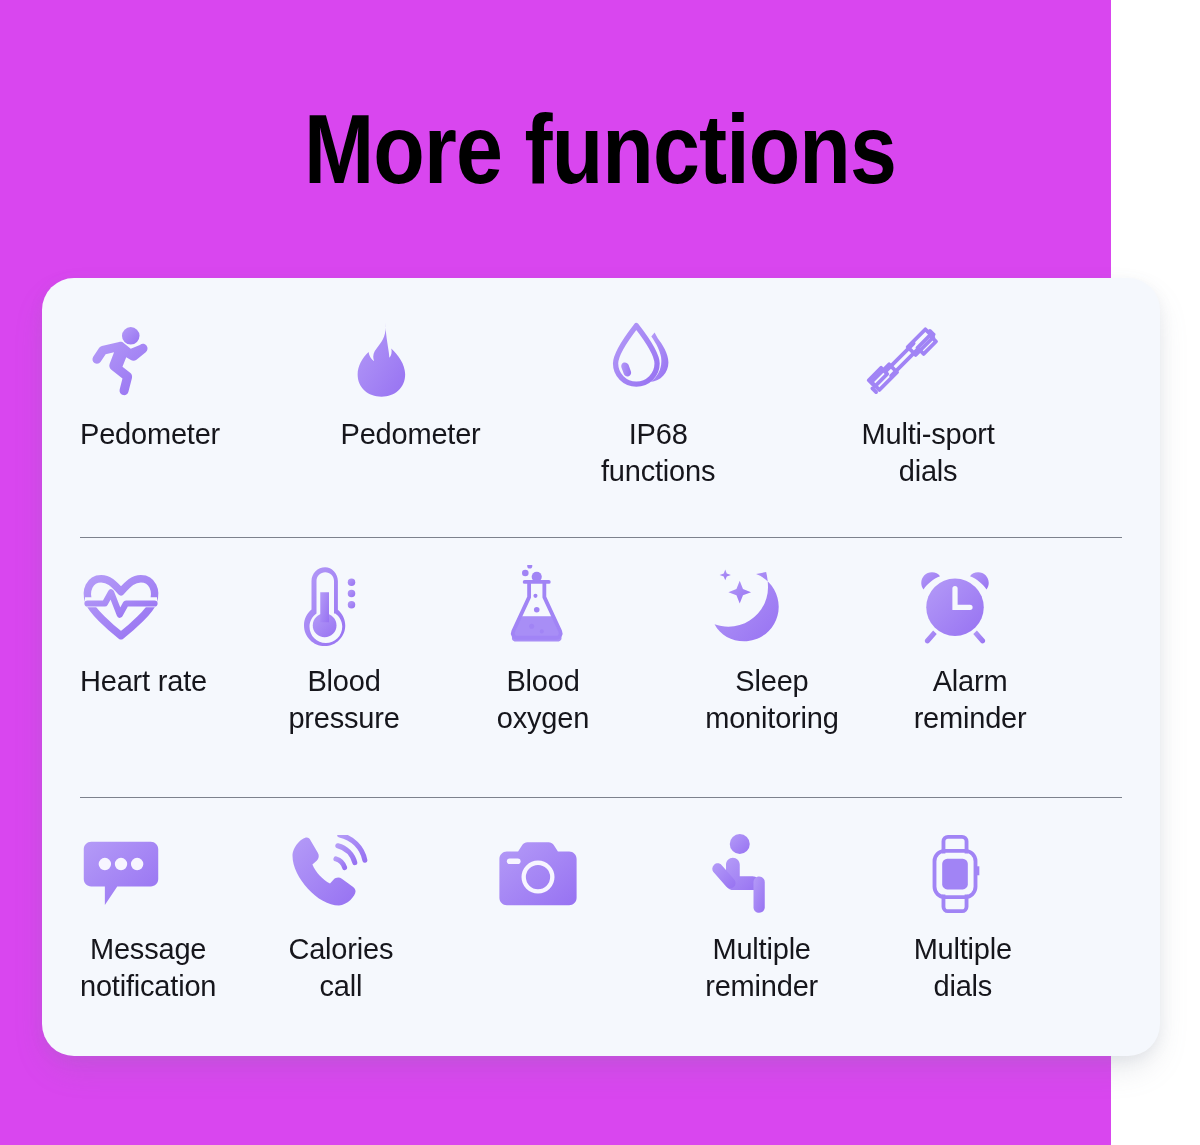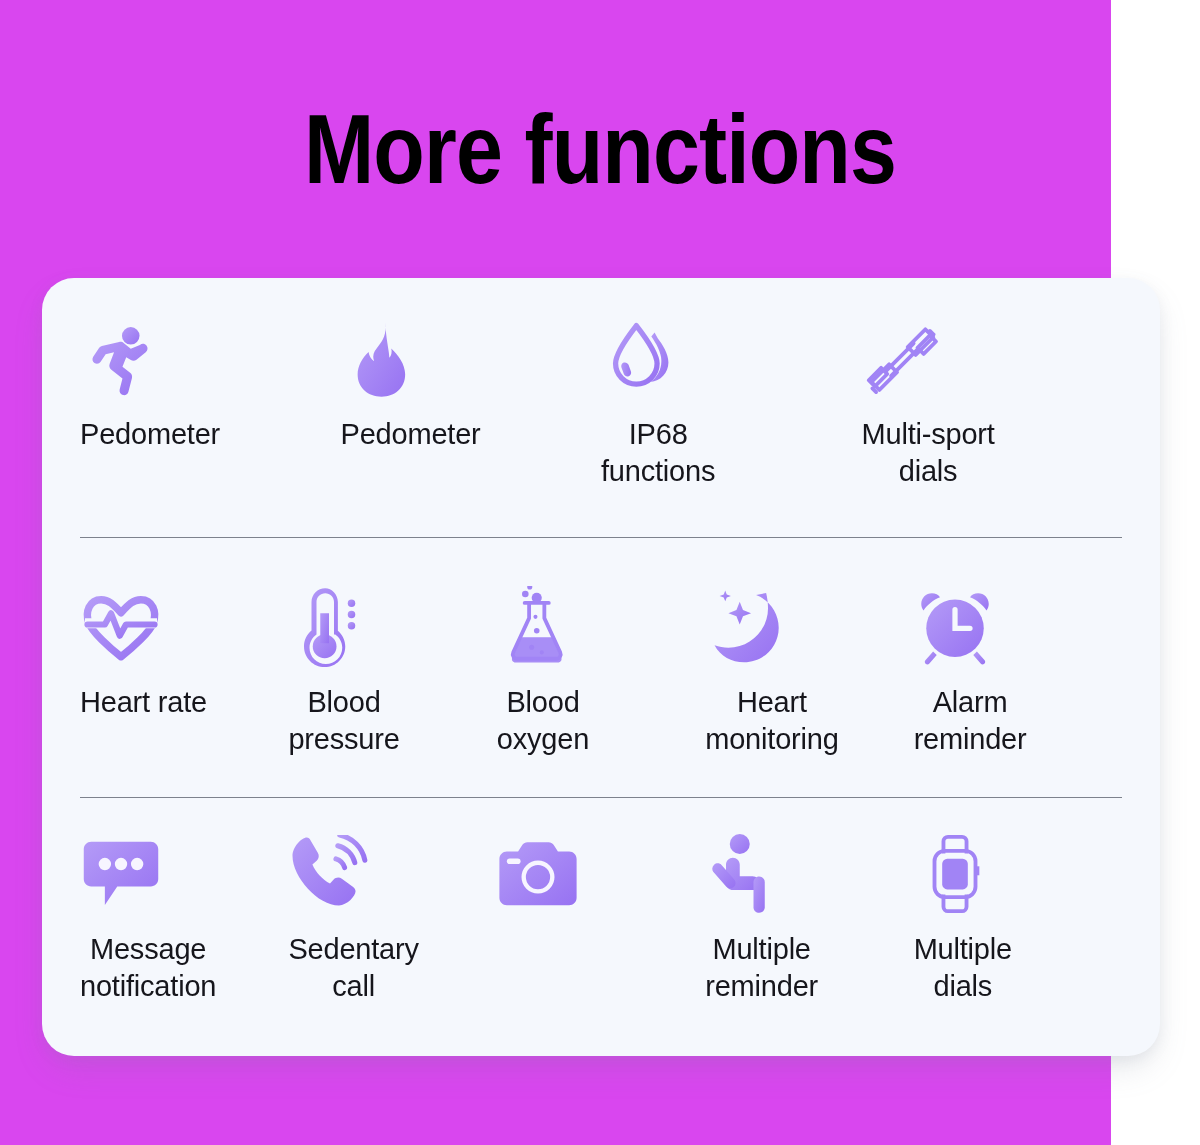--- a/index.html
+++ b/index.html
@@ -100,21 +100,21 @@
     font-size: 29px;
     line-height: 37px;
     color: #16161c;
     text-align: center;
     letter-spacing: -0.2px;
     max-width: 200px;
   }
 
   
   .row-1 .feature-cell { padding-top: 40px; }
-  .row-2 .feature-cell { padding-top: 28px; margin-top: 21px; }
+  .row-2 .feature-cell { padding-top: 28px; }
   .row-3 .feature-cell { }
 </style>
 </head>
 <body>
 
 <div class="page">
 
   <div class="page-title">More functions</div>
 
   <div class="feature-card">
@@ -278,21 +278,21 @@
               </linearGradient>
                 </defs>
               <g fill="url(#g7)">
                 <path d="M53 7c1 4 1.5 8.2 1.5 12 0 17.4-14.1 31.5-31.5 31.5-3.8 0-7.5-.7-11-2C16.6 57.3 25.6 62 35.5 62 50.7 62 63 49.7 63 34.5 63 22.7 55.6 12.6 45 8.6L53 7z" transform="translate(-7,-3)"></path>
                 <path d="M25 11l2.6 6.5L34 20l-6.4 2.5L25 29l-2.6-6.5L16 20l6.4-2.5z"></path>
                 <path d="M13.5 2l1.2 3.1L18 6.3l-3.3 1.2-1.2 3.1-1.2-3.1L9 6.3l3.3-1.2z"></path>
               </g>
             </svg>
           </div>
           <div class="feature-label">
-            <span>Heart</span><br>
+            <span>Sleep</span><br>
             <span>monitoring</span>
           </div>
         </div>
 
         <div class="feature-cell">
           <div class="icon-wrap">
             <svg width="80" height="78" viewBox="0 0 64 62">
               <defs>
                   <linearGradient id="g8" x1="0" y1="0" x2="1" y2="1">
                 <stop offset="0" stop-color="#b49bf7"></stop>
@@ -355,21 +355,21 @@
                 </defs>
               <path fill="url(#g10)" d="M13.4 2C9 2 2 9.6 2 16.6 2 33.6 22.4 56 38.9 56c6.3 0 13.2-7.3 13.2-11.2 0-1.3-.7-2.6-1.9-3.5l-9-6.5c-2-1.5-4.8-1.2-6.5.6l-2.9 3.2c-6-3.1-11.3-8.8-14-15.1l3.4-3c1.8-1.6 2.2-4.3.9-6.4l-5.6-9.5C15.7 2.7 14.6 2 13.4 2z"></path>
               <g fill="none" stroke="url(#g10)" stroke-width="4" stroke-linecap="round">
                 <path d="M38 8.5c6.6 1.7 11.8 6.9 13.5 13.5"></path>
                 <path d="M36.5 19c3.3 1 5.9 3.6 6.9 6.9"></path>
                 <path d="M39.5 0c10 2 18 10 20 20" transform="translate(0,0)"></path>
               </g>
             </svg>
           </div>
           <div class="feature-label">
-            <span>Sedentary</span><br>
+            <span>Calories</span><br>
             <span>call</span>
           </div>
         </div>
 
         <div class="feature-cell">
           <div class="icon-wrap">
             <svg width="80" height="66" viewBox="0 0 64 53">
               <defs>
                   <linearGradient id="g11" x1="0" y1="0" x2="1" y2="1">
                 <stop offset="0" stop-color="#b49bf7"></stop>

